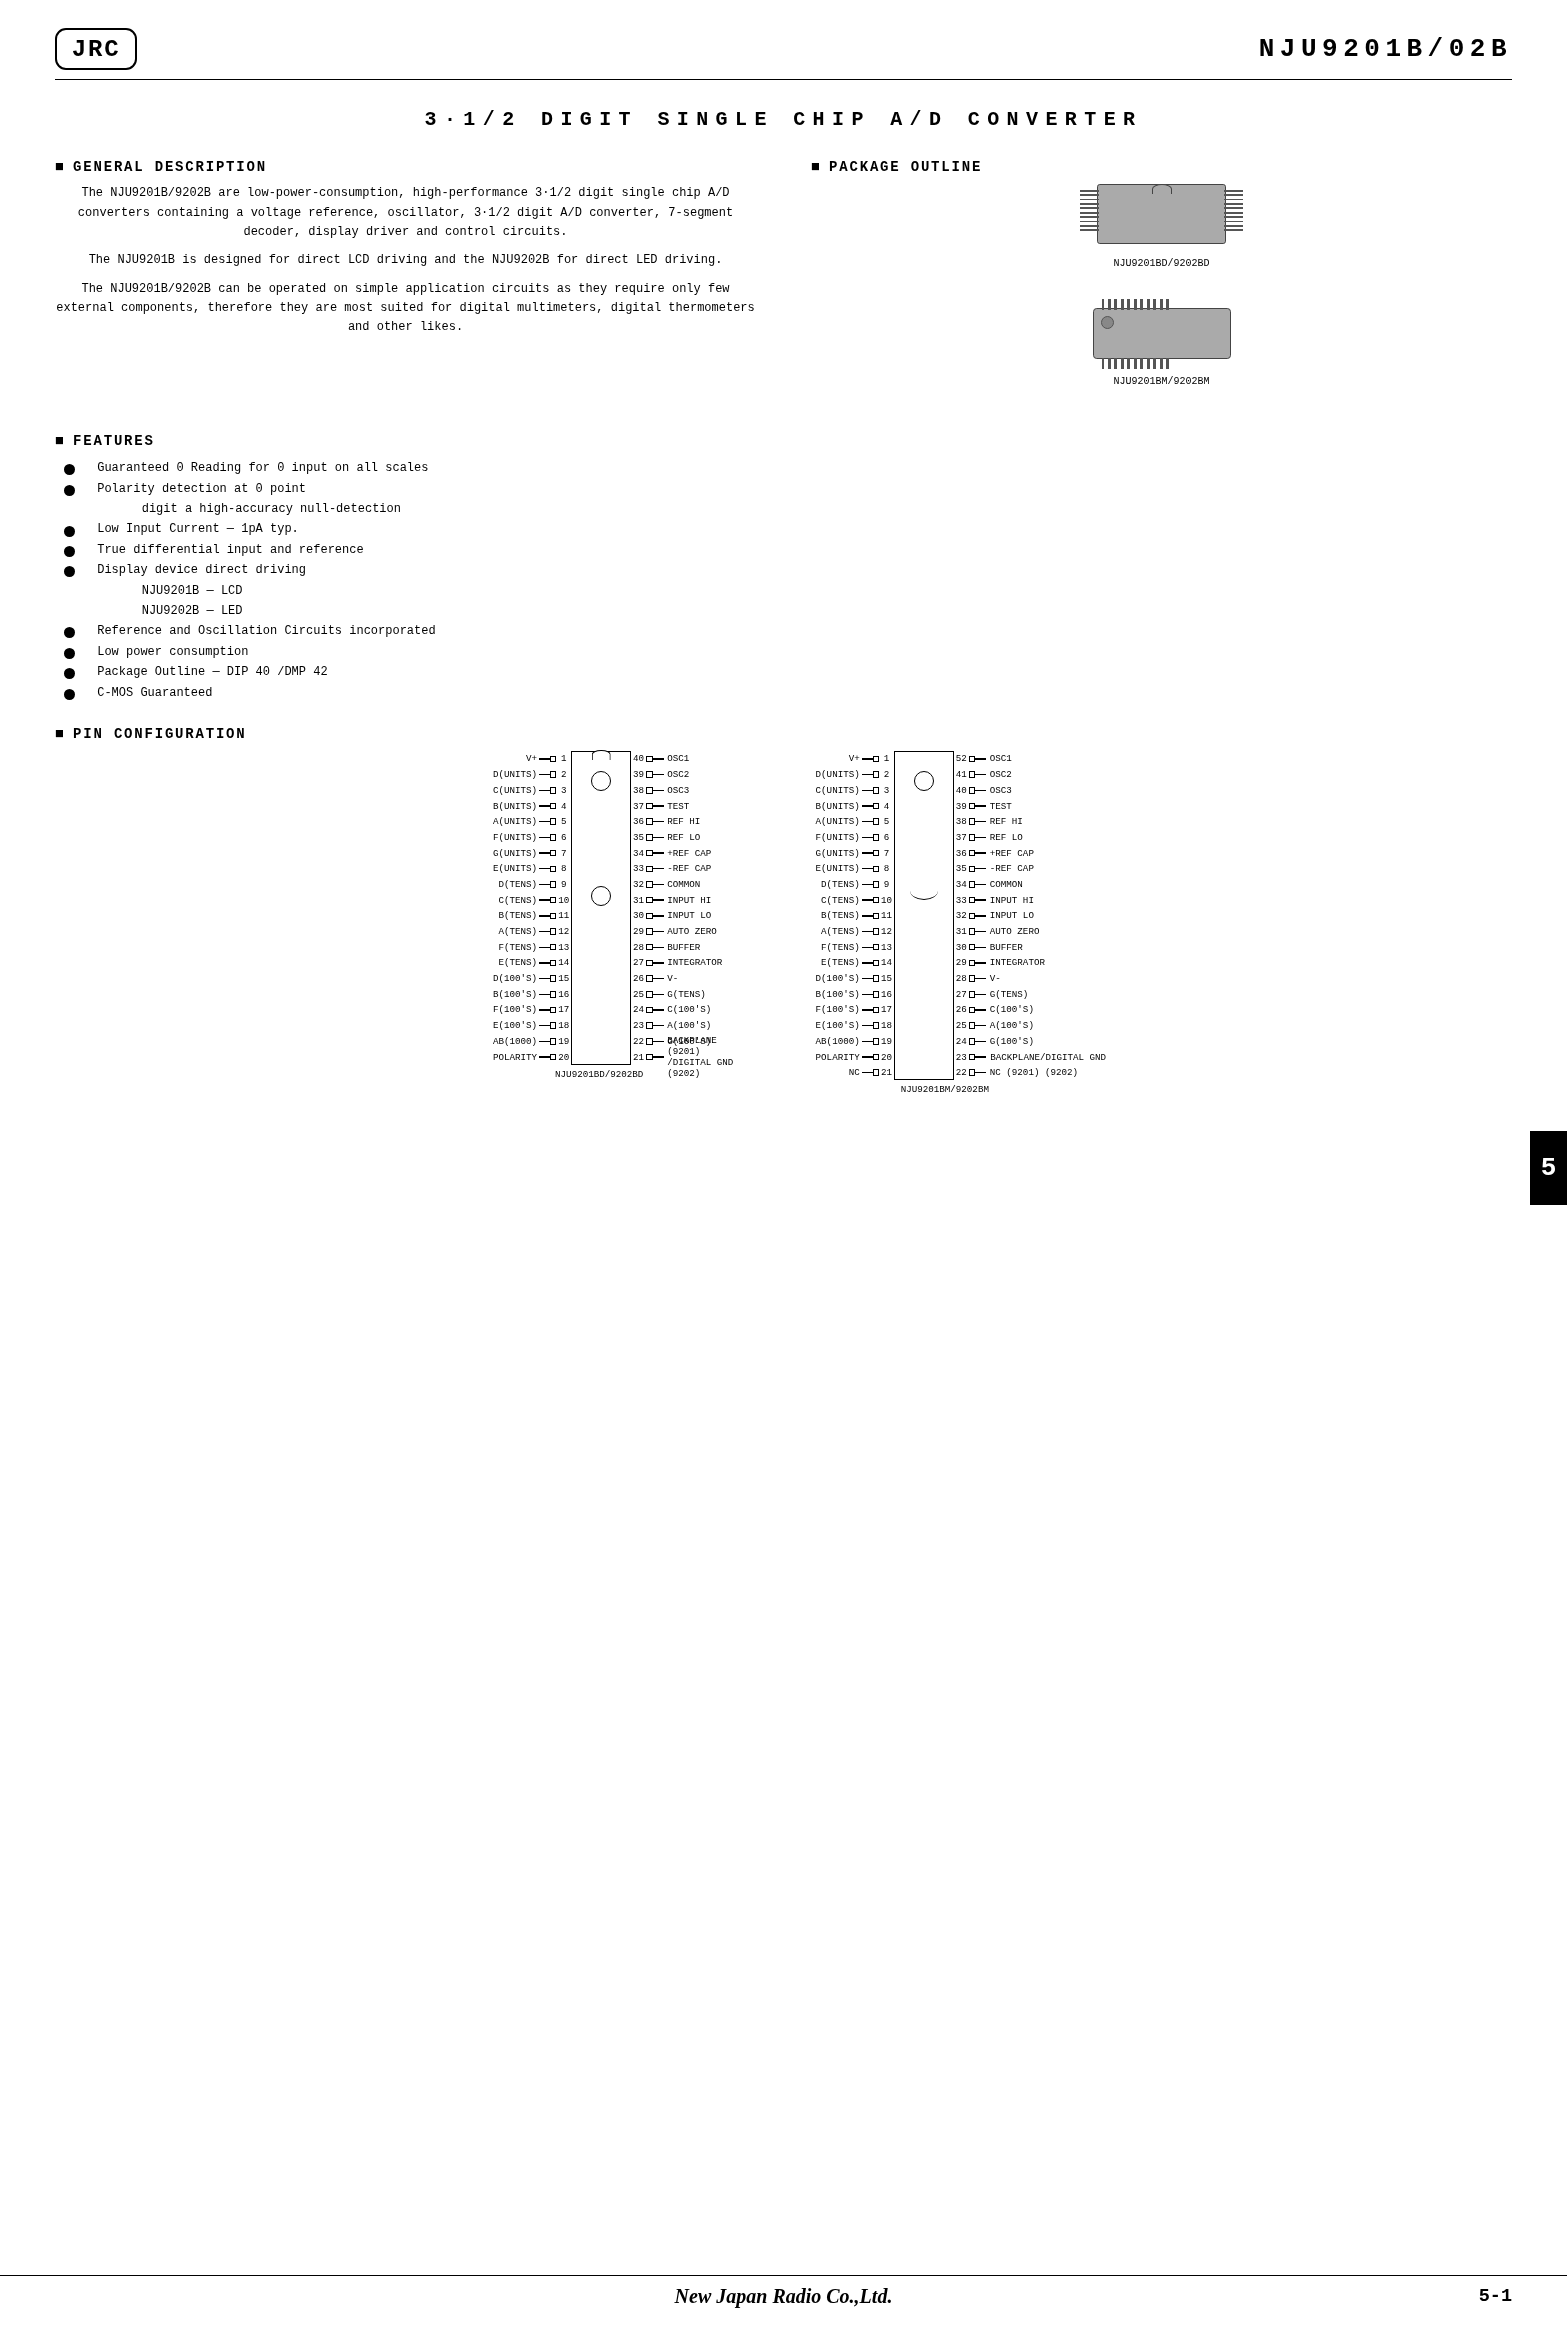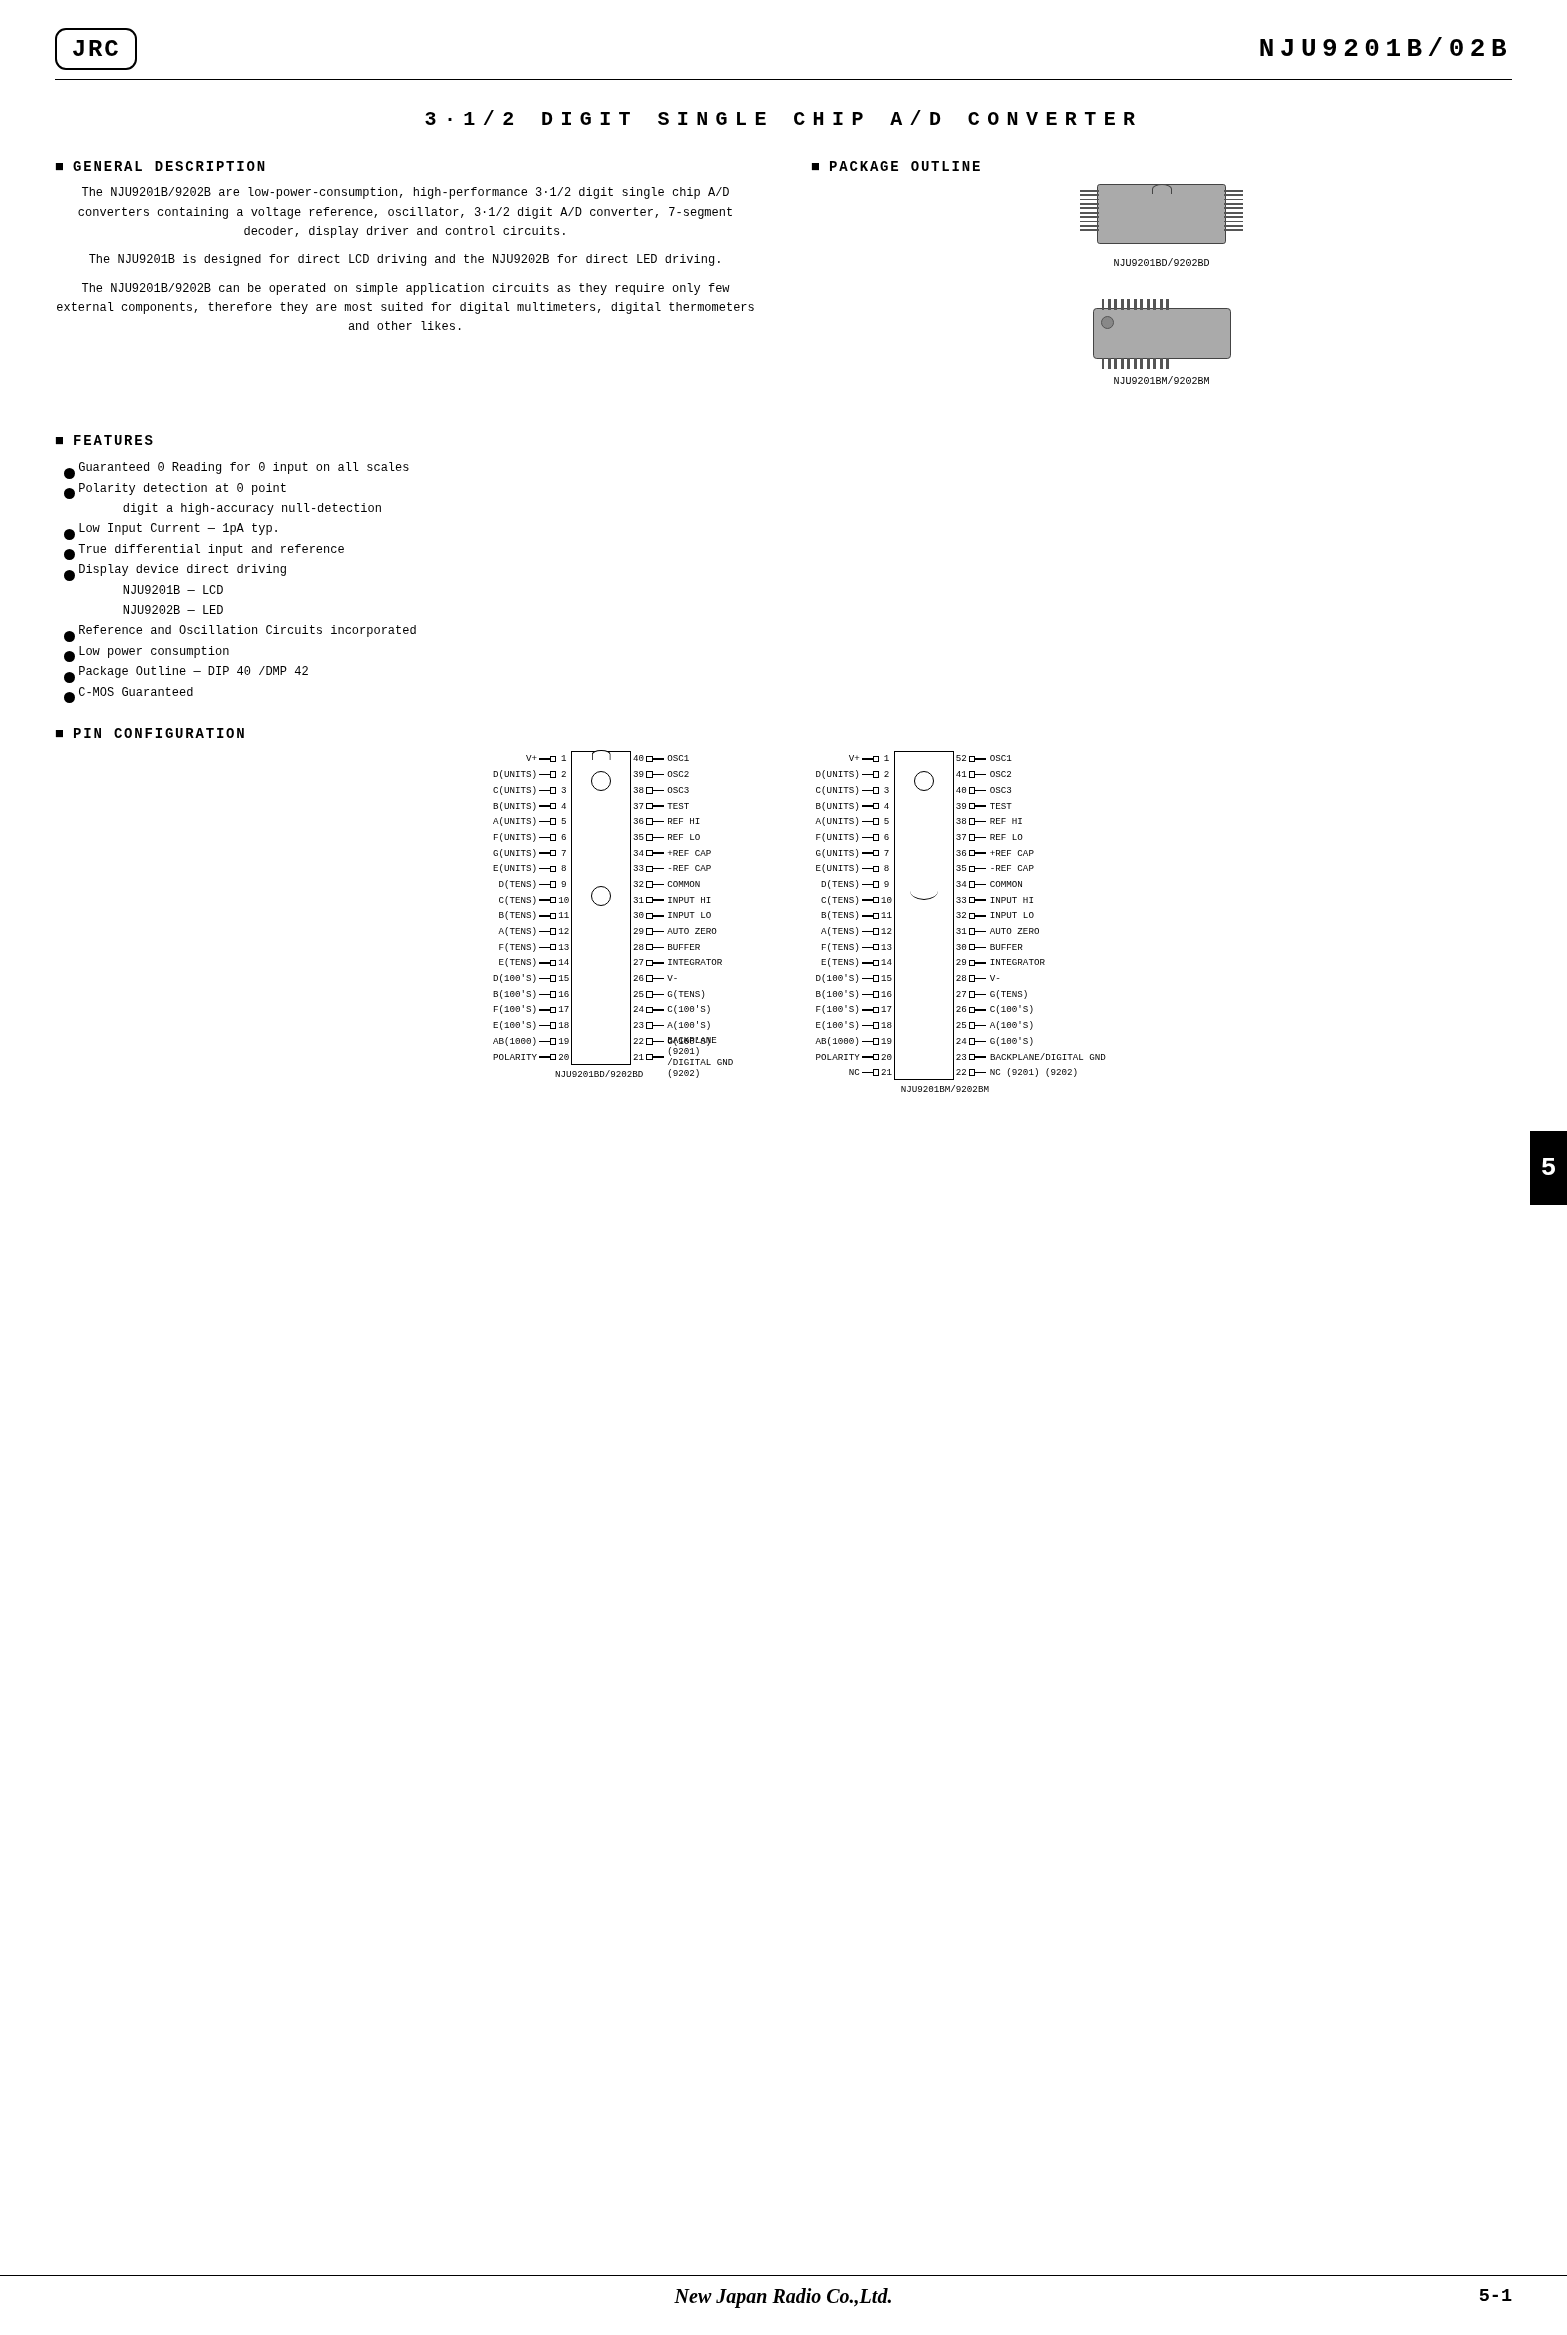--- a/index.html
+++ b/index.html
@@ -89,22 +89,22 @@
     
     .features-list {
       list-style: none;
       margin-left: 9.2px;
     }
 
     .features-list li {
       font-size: 12px;
       line-height: 1.7;
       display: flex;
-      align-items: flex-end;
-      gap: 3px;
+      align-items: center;
+      gap: 22px;
     }
 
     .bullet {
       width: 11px;
       height: 11px;
       background: #000;
       border-radius: 50%;
       margin-top: 2.8px;
       flex-shrink: 0;
     }
@@ -828,21 +828,21 @@
               <span style="width:6.5px;height:6.5px;border:1.4px solid #000;display:inline-block;"></span>
               <span style="min-width:14.8px;text-align:center;font-size:9.2px;">25</span>
             </div>
             <div class="pr" style="flex-direction:row-reverse;">
               <span style="min-width:120px;text-align:left;padding-left:3.7px;font-size:9.2px;">G(100'S)</span>
               <span style="width:11px;height:1.4px;background:#000;display:inline-block;"></span>
               <span style="width:6.5px;height:6.5px;border:1.4px solid #000;display:inline-block;"></span>
               <span style="min-width:14.8px;text-align:center;font-size:9.2px;">24</span>
             </div>
             <div class="pr" style="flex-direction:row-reverse;">
-              <span style="min-width:120px;text-align:center;padding-left:3.7px;font-size:9.2px;line-height:1.2;">BACKPLANE/DIGITAL GND</span>
+              <span style="min-width:120px;text-align:right;padding-left:3.7px;font-size:9.2px;line-height:1.2;">BACKPLANE/DIGITAL GND</span>
               <span style="width:11px;height:1.4px;background:#000;display:inline-block;"></span>
               <span style="width:6.5px;height:6.5px;border:1.4px solid #000;display:inline-block;"></span>
               <span style="min-width:14.8px;text-align:center;font-size:9.2px;">23</span>
             </div>
             <div class="pr" style="flex-direction:row-reverse;">
               <span style="min-width:120px;text-align:left;padding-left:3.7px;font-size:9.2px;">NC (9201)     (9202)</span>
               <span style="width:11px;height:1.4px;background:#000;display:inline-block;"></span>
               <span style="width:6.5px;height:6.5px;border:1.4px solid #000;display:inline-block;"></span>
               <span style="min-width:14.8px;text-align:center;font-size:9.2px;">22</span>
             </div>

